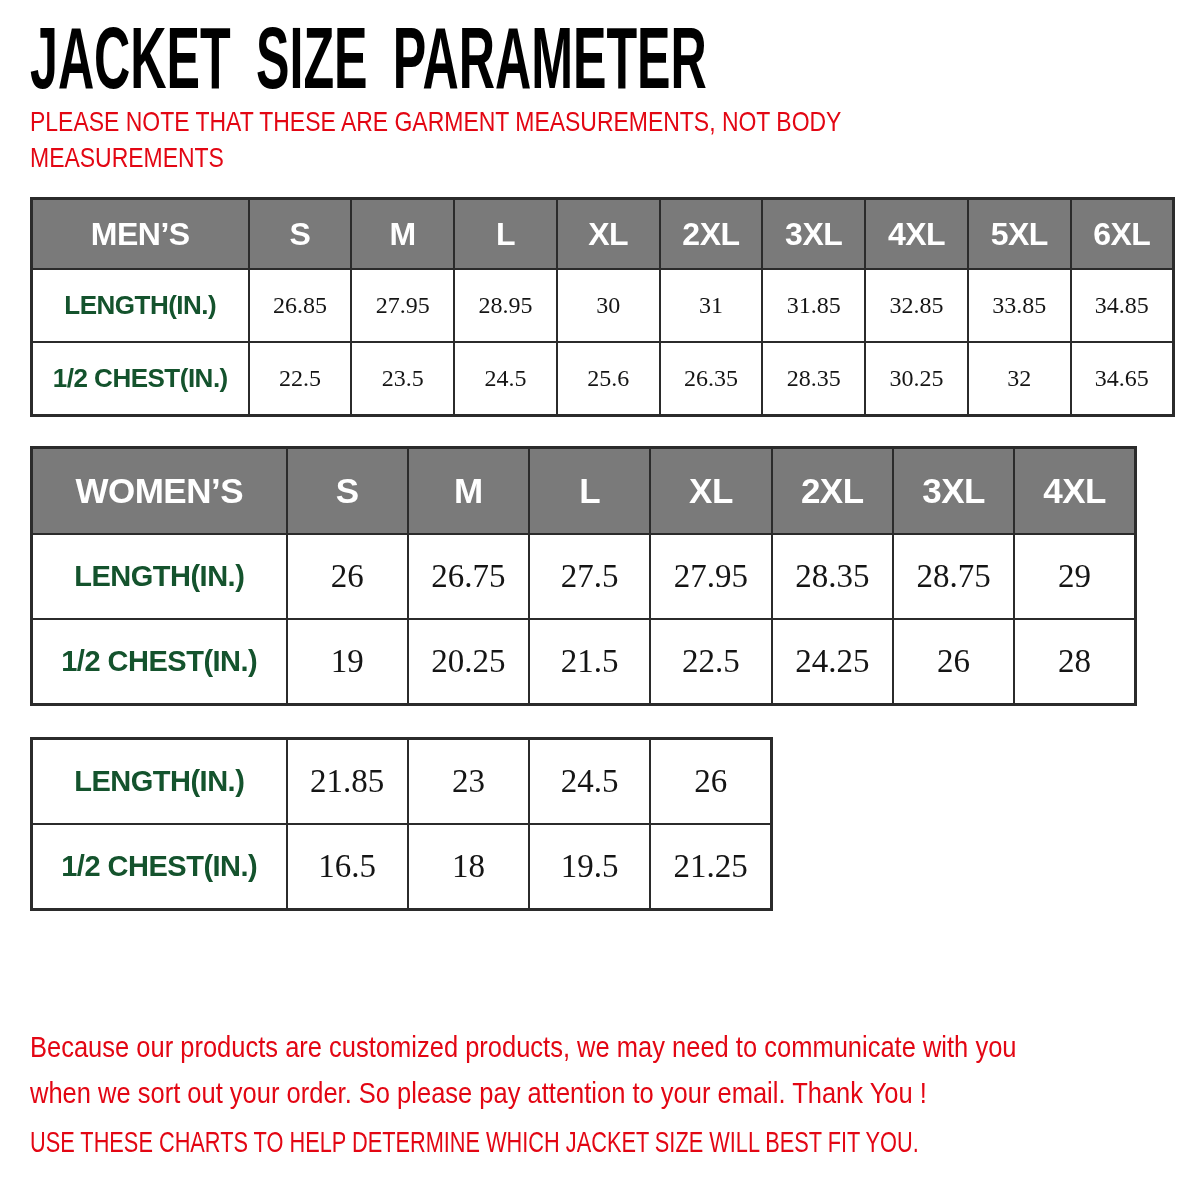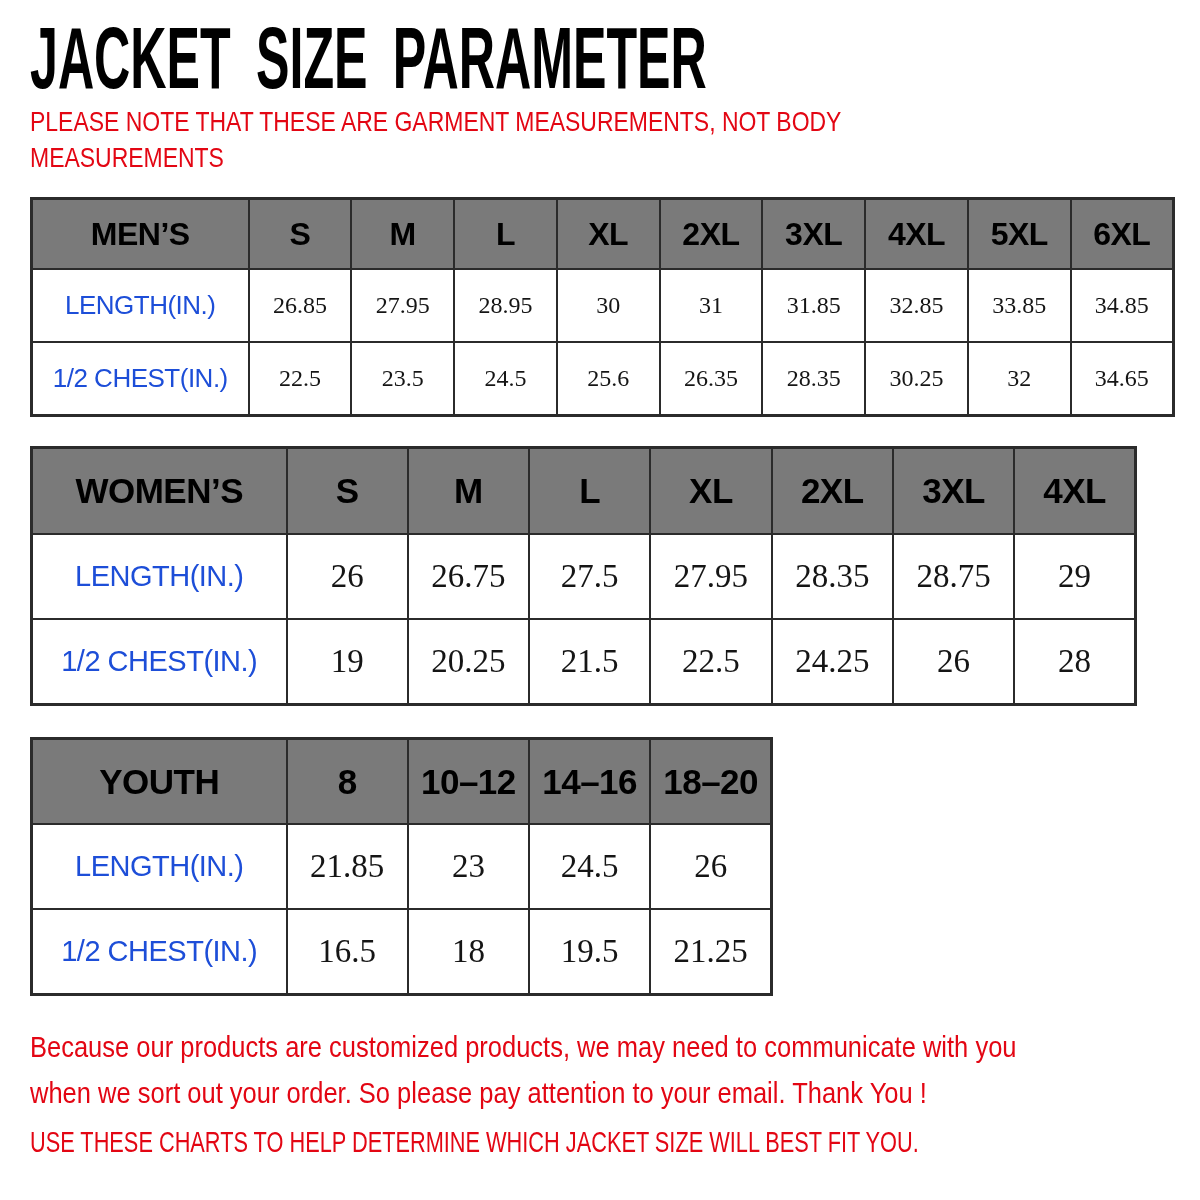--- a/index.html
+++ b/index.html
@@ -58,31 +58,31 @@
   .size-table td {
     border: 2px solid #2b2b2b;
     text-align: center;
     vertical-align: middle;
     padding: 0;
     overflow: hidden;
     letter-spacing: -0.5px;
   }
   .size-table .header-row td {
     background: #7a7a7a;
-    color: #000000;
+    color: #ffffff;
     font-weight: bold;
   }
   .size-table .num-cell {
     font-family: "Liberation Serif", serif;
     letter-spacing: 0;
     color: #151515;
   }
   .size-table .data-row .label-cell {
-    font-weight: 400;
-    color: #1d4ed8;
+    font-weight: 700;
+    color: #14532d;
   }
 
   
   .tbl-mens { left: 30px; top: 197px; }
   .tbl-mens table { width: 1145px; }
   .tbl-mens .col-label { width: 217px; }
   .tbl-mens .header-row td { height: 68px; font-size: 32px; }
   .tbl-mens .data-row td { height: 71px; }
   .tbl-mens .data-row .label-cell { font-size: 26px; }
   .tbl-mens .num-cell { font-size: 24px; }
@@ -245,27 +245,20 @@
       <div class="tbl-pos tbl-youth">
         <table class="size-table">
           <colgroup>
             <col class="col-label">
             <col>
             <col>
             <col>
             <col>
           </colgroup>
           <tbody>
-            <tr class="header-row">
-              <td class="label-cell">YOUTH</td>
-              <td>8</td>
-              <td>10–12</td>
-              <td>14–16</td>
-              <td>18–20</td>
-            </tr>
             <tr class="data-row">
               <td class="label-cell">LENGTH(IN.)</td>
               <td class="num-cell">21.85</td>
               <td class="num-cell">23</td>
               <td class="num-cell">24.5</td>
               <td class="num-cell">26</td>
             </tr>
             <tr class="data-row">
               <td class="label-cell">1/2 CHEST(IN.)</td>
               <td class="num-cell">16.5</td>

